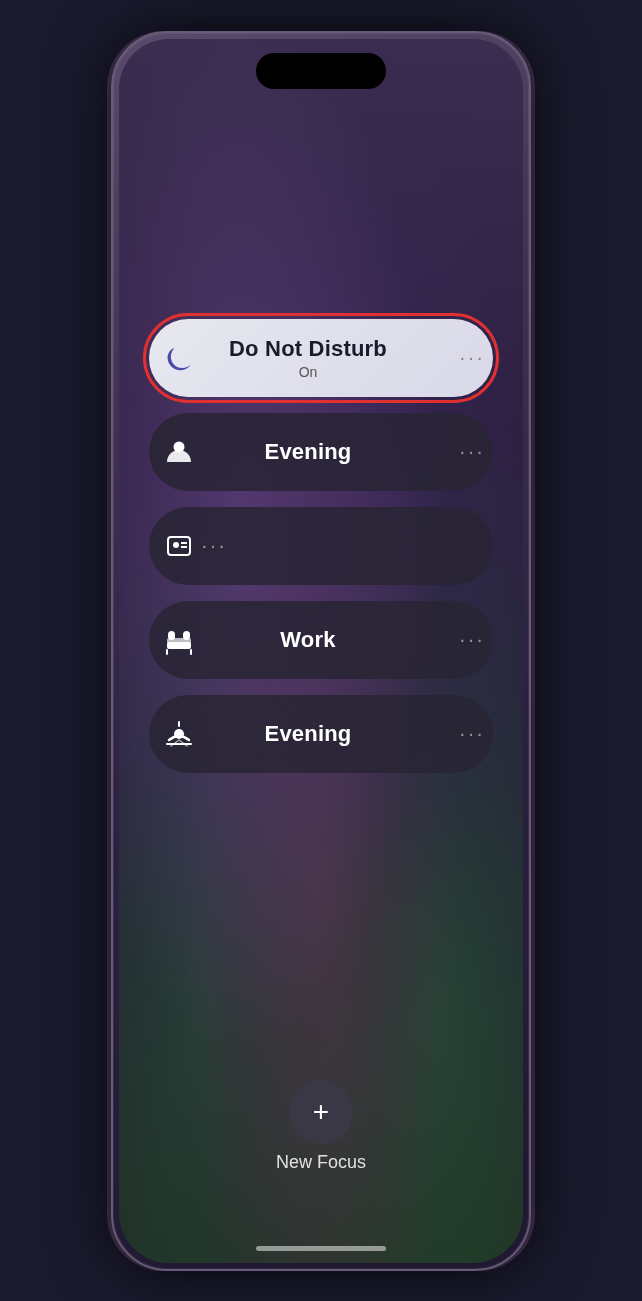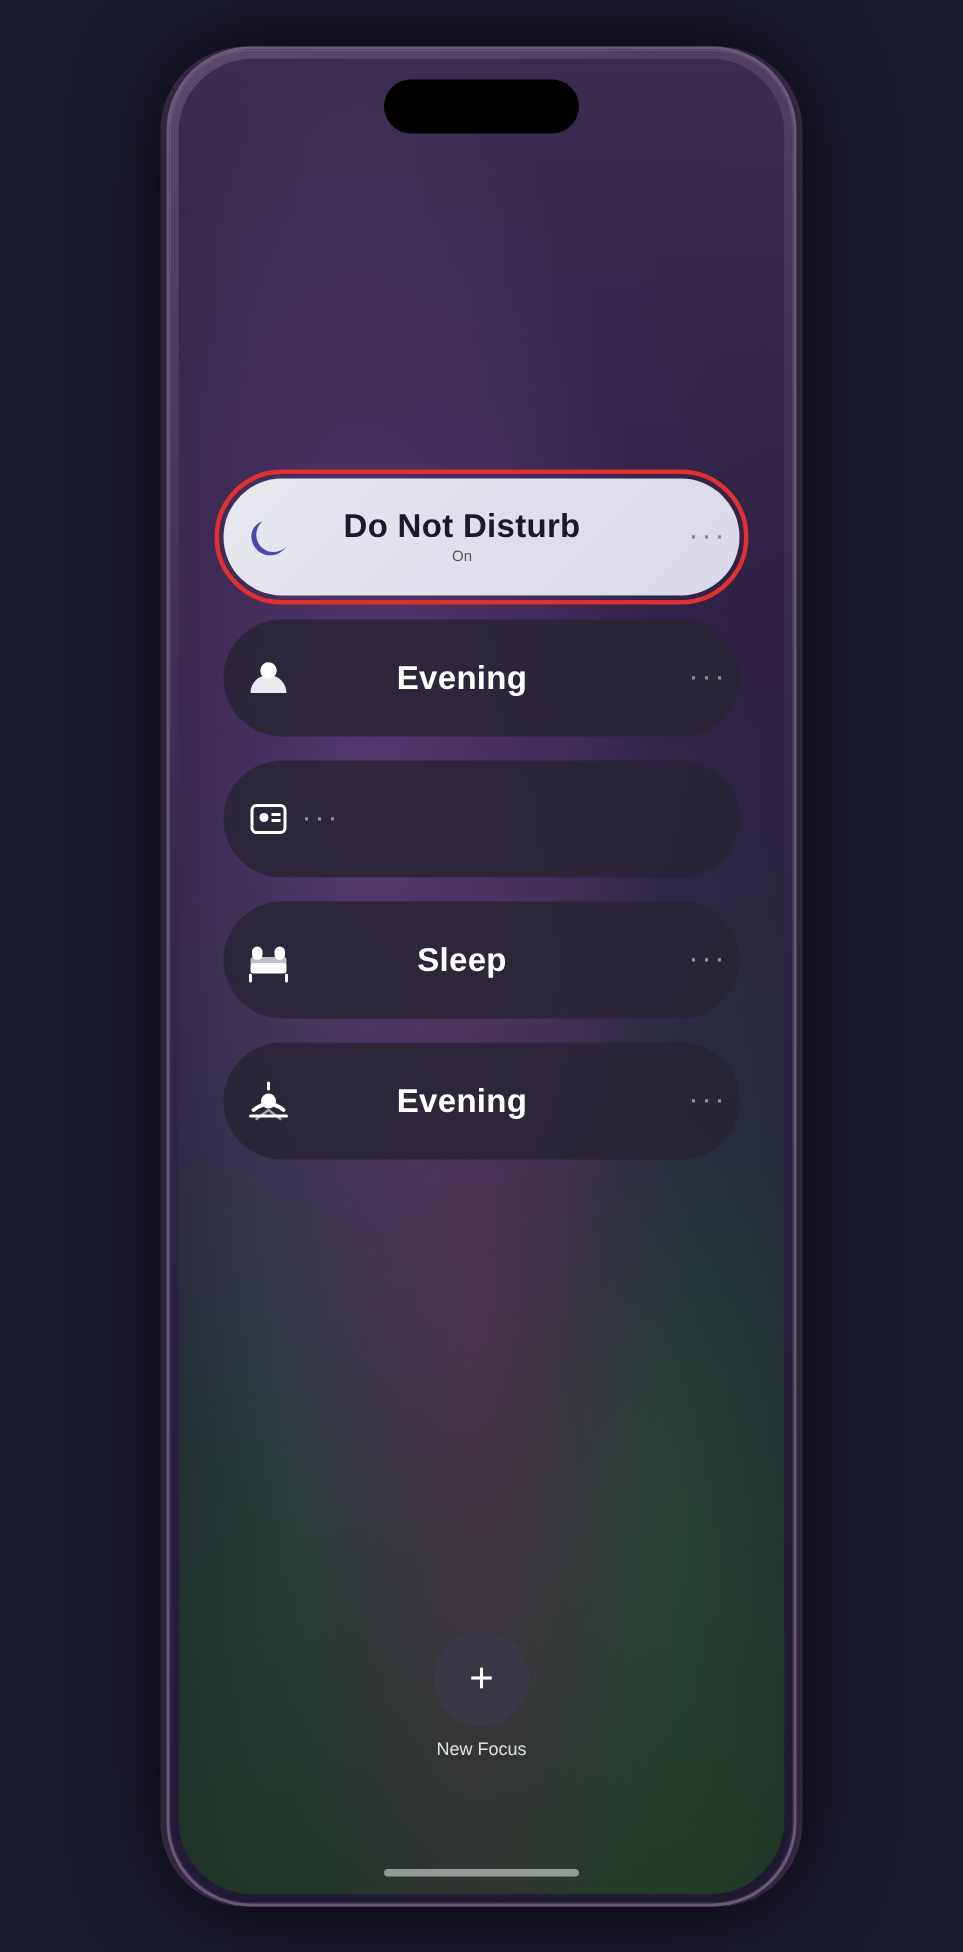--- a/index.html
+++ b/index.html
@@ -131,21 +131,21 @@
     }
 
     .focus-label {
       font-size: 22px;
       font-weight: 600;
       color: #1a1a2a;
       letter-spacing: 0.2px;
     }
 
     .focus-sublabel {
-      font-size: 10px;
+      font-size: 14px;
       color: #555;
       font-weight: 400;
       margin-top: 2px;
     }
 
     .focus-label-dark {
       color: #ffffff;
     }
 
     .focus-more {
@@ -182,21 +182,21 @@
       cursor: pointer;
     }
 
     .new-focus-plus {
       font-size: 28px;
       color: #ffffff;
       line-height: 1;
     }
 
     .new-focus-label {
-      font-size: 12px;
+      font-size: 18px;
       color: rgba(255,255,255,0.85);
       font-weight: 400;
     }
 
     
     .home-indicator {
       position: absolute;
       bottom: 12px;
       left: 50%;
       transform: translateX(-50%);
@@ -262,21 +262,21 @@
           <svg width="32" height="32" viewBox="0 0 32 32" fill="white">
             <rect x="4" y="18" width="24" height="7" rx="2" fill="white"></rect>
             <rect x="4" y="14" width="24" height="6" rx="2" fill="white" opacity="0.7"></rect>
             <rect x="5" y="7" width="7" height="9" rx="3.5" fill="white"></rect>
             <rect x="20" y="7" width="7" height="9" rx="3.5" fill="white"></rect>
             <line x1="4" y1="26" x2="4" y2="30" stroke="white" stroke-width="2" stroke-linecap="round"></line>
             <line x1="28" y1="26" x2="28" y2="30" stroke="white" stroke-width="2" stroke-linecap="round"></line>
           </svg>
         </div>
         <div class="focus-label-group">
-          <span class="focus-label focus-label-dark">Sleep</span>
+          <span class="focus-label focus-label-dark">Work</span>
         </div>
         <span class="focus-more focus-more-dark">···</span>
       </div>
 
       <div class="focus-item focus-item-dark">
         <div class="focus-icon">
           <svg width="32" height="32" viewBox="0 0 32 32" fill="white">
             <path d="M16 8L16 4" stroke="white" stroke-width="2" stroke-linecap="round"></path>
             <circle cx="16" cy="16" r="5" fill="white"></circle>
             <path d="M6 22 Q16 14 26 22" stroke="white" stroke-width="2.5" fill="none" stroke-linecap="round"></path>

